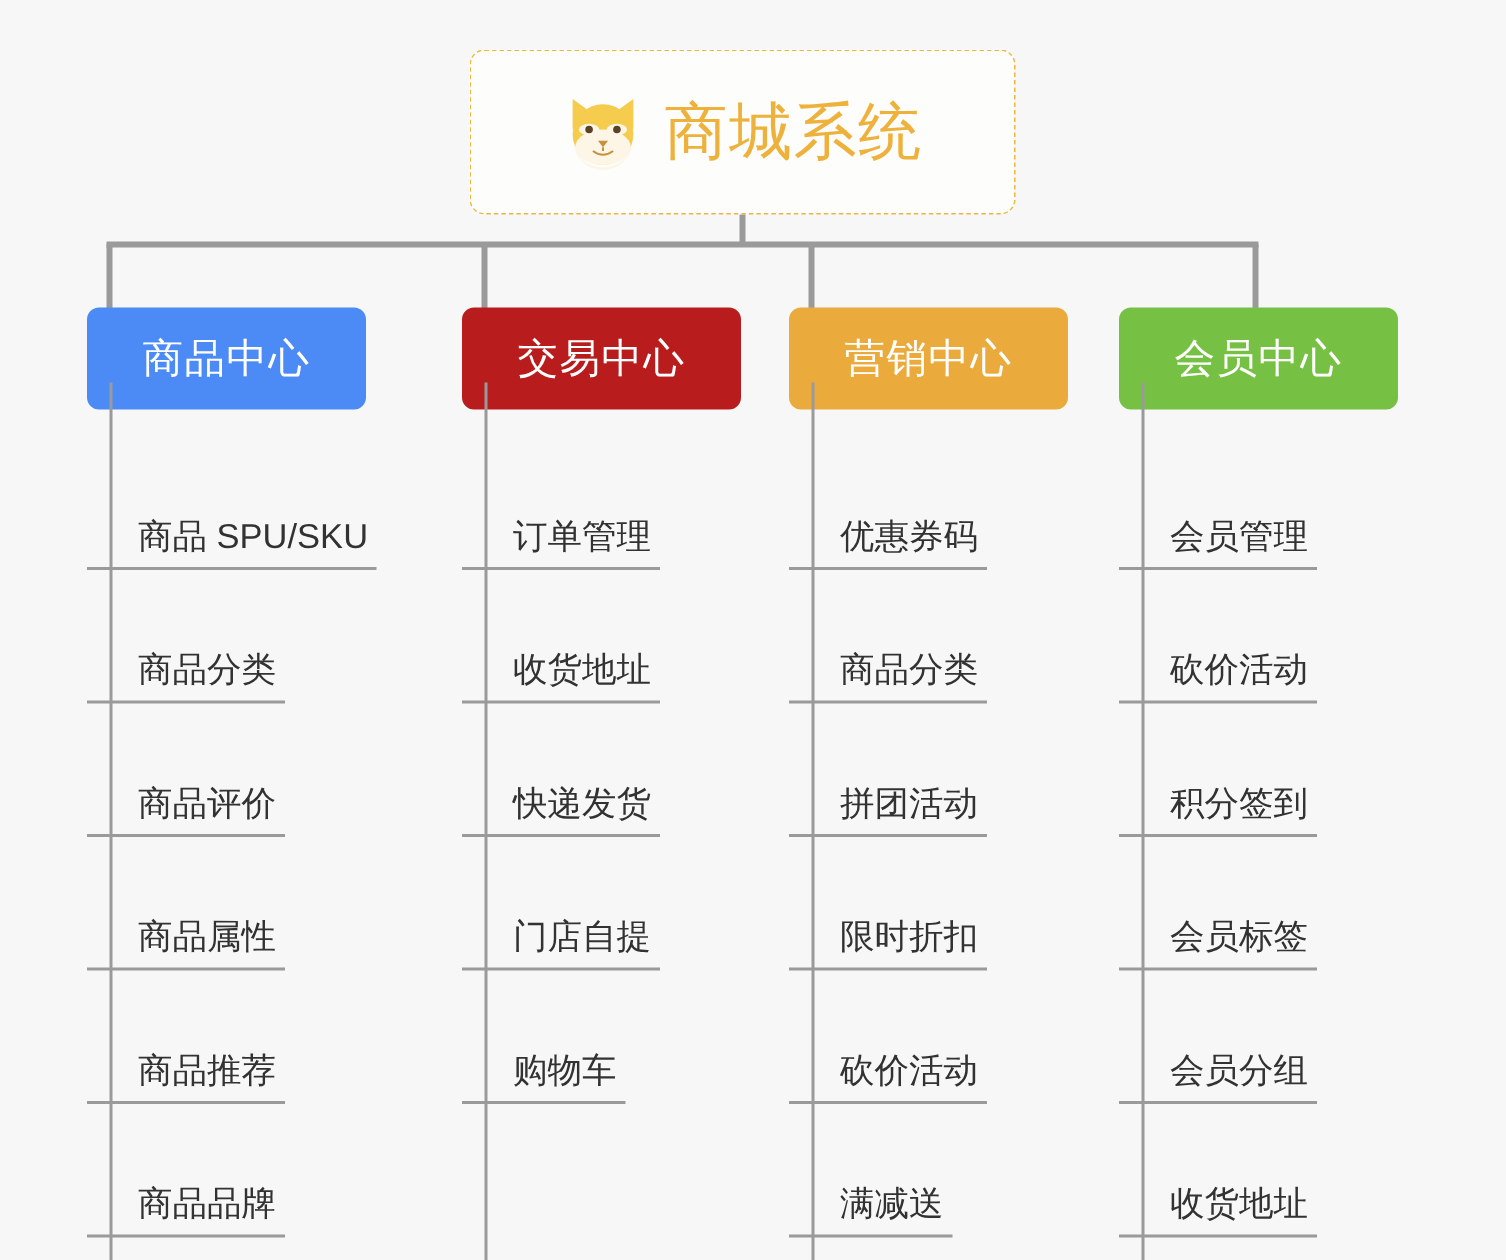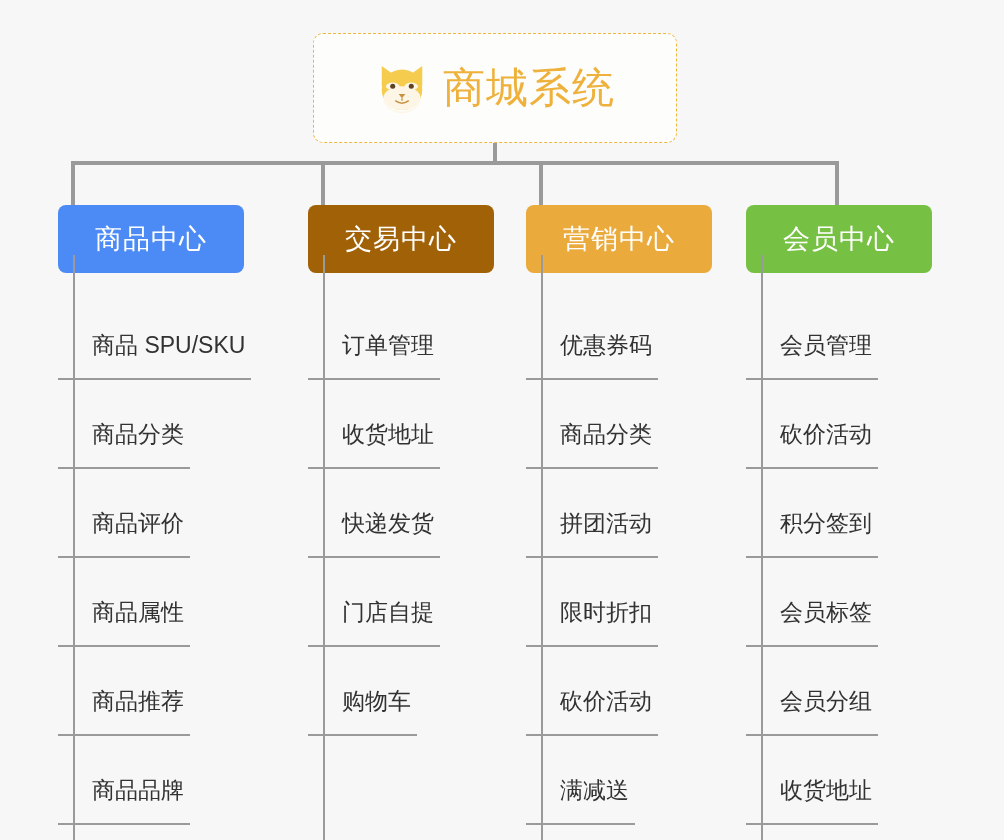--- a/index.html
+++ b/index.html
@@ -85,35 +85,35 @@
     position: relative;
     height: 89px;
     display: flex;
     align-items: flex-end;
     box-sizing: border-box;
   }
   .leaf-label {
     font-size: 23px;
     color: #323232;
     white-space: nowrap;
-    padding: 0 6px 20px 34px;
+    padding: 0 6px 8px 34px;
     border-bottom: 2px solid #9a9a9a;
     line-height: 1.1;
     box-sizing: border-box;
     display: inline-block;
   }
 
   
   .branch-1 { left: 58px;  width: 186px; }
   .branch-2 { left: 308px; width: 186px; }
   .branch-3 { left: 526px; width: 186px; }
   .branch-4 { left: 746px; width: 186px; }
 
   .branch-1 .branch-header { background: #4c8bf5; }
-  .branch-2 .branch-header { background: #a16207; }
+  .branch-2 .branch-header { background: #b91c1c; }
   .branch-3 .branch-header { background: #eaaa3c; text-align: right; }
   .branch-4 .branch-header { background: #76c043; align-items: center; }
 
   
   .trunk {
     position: absolute;
     left: 15px;
     top: 68px;
     width: 2px;
     background: #9a9a9a;

